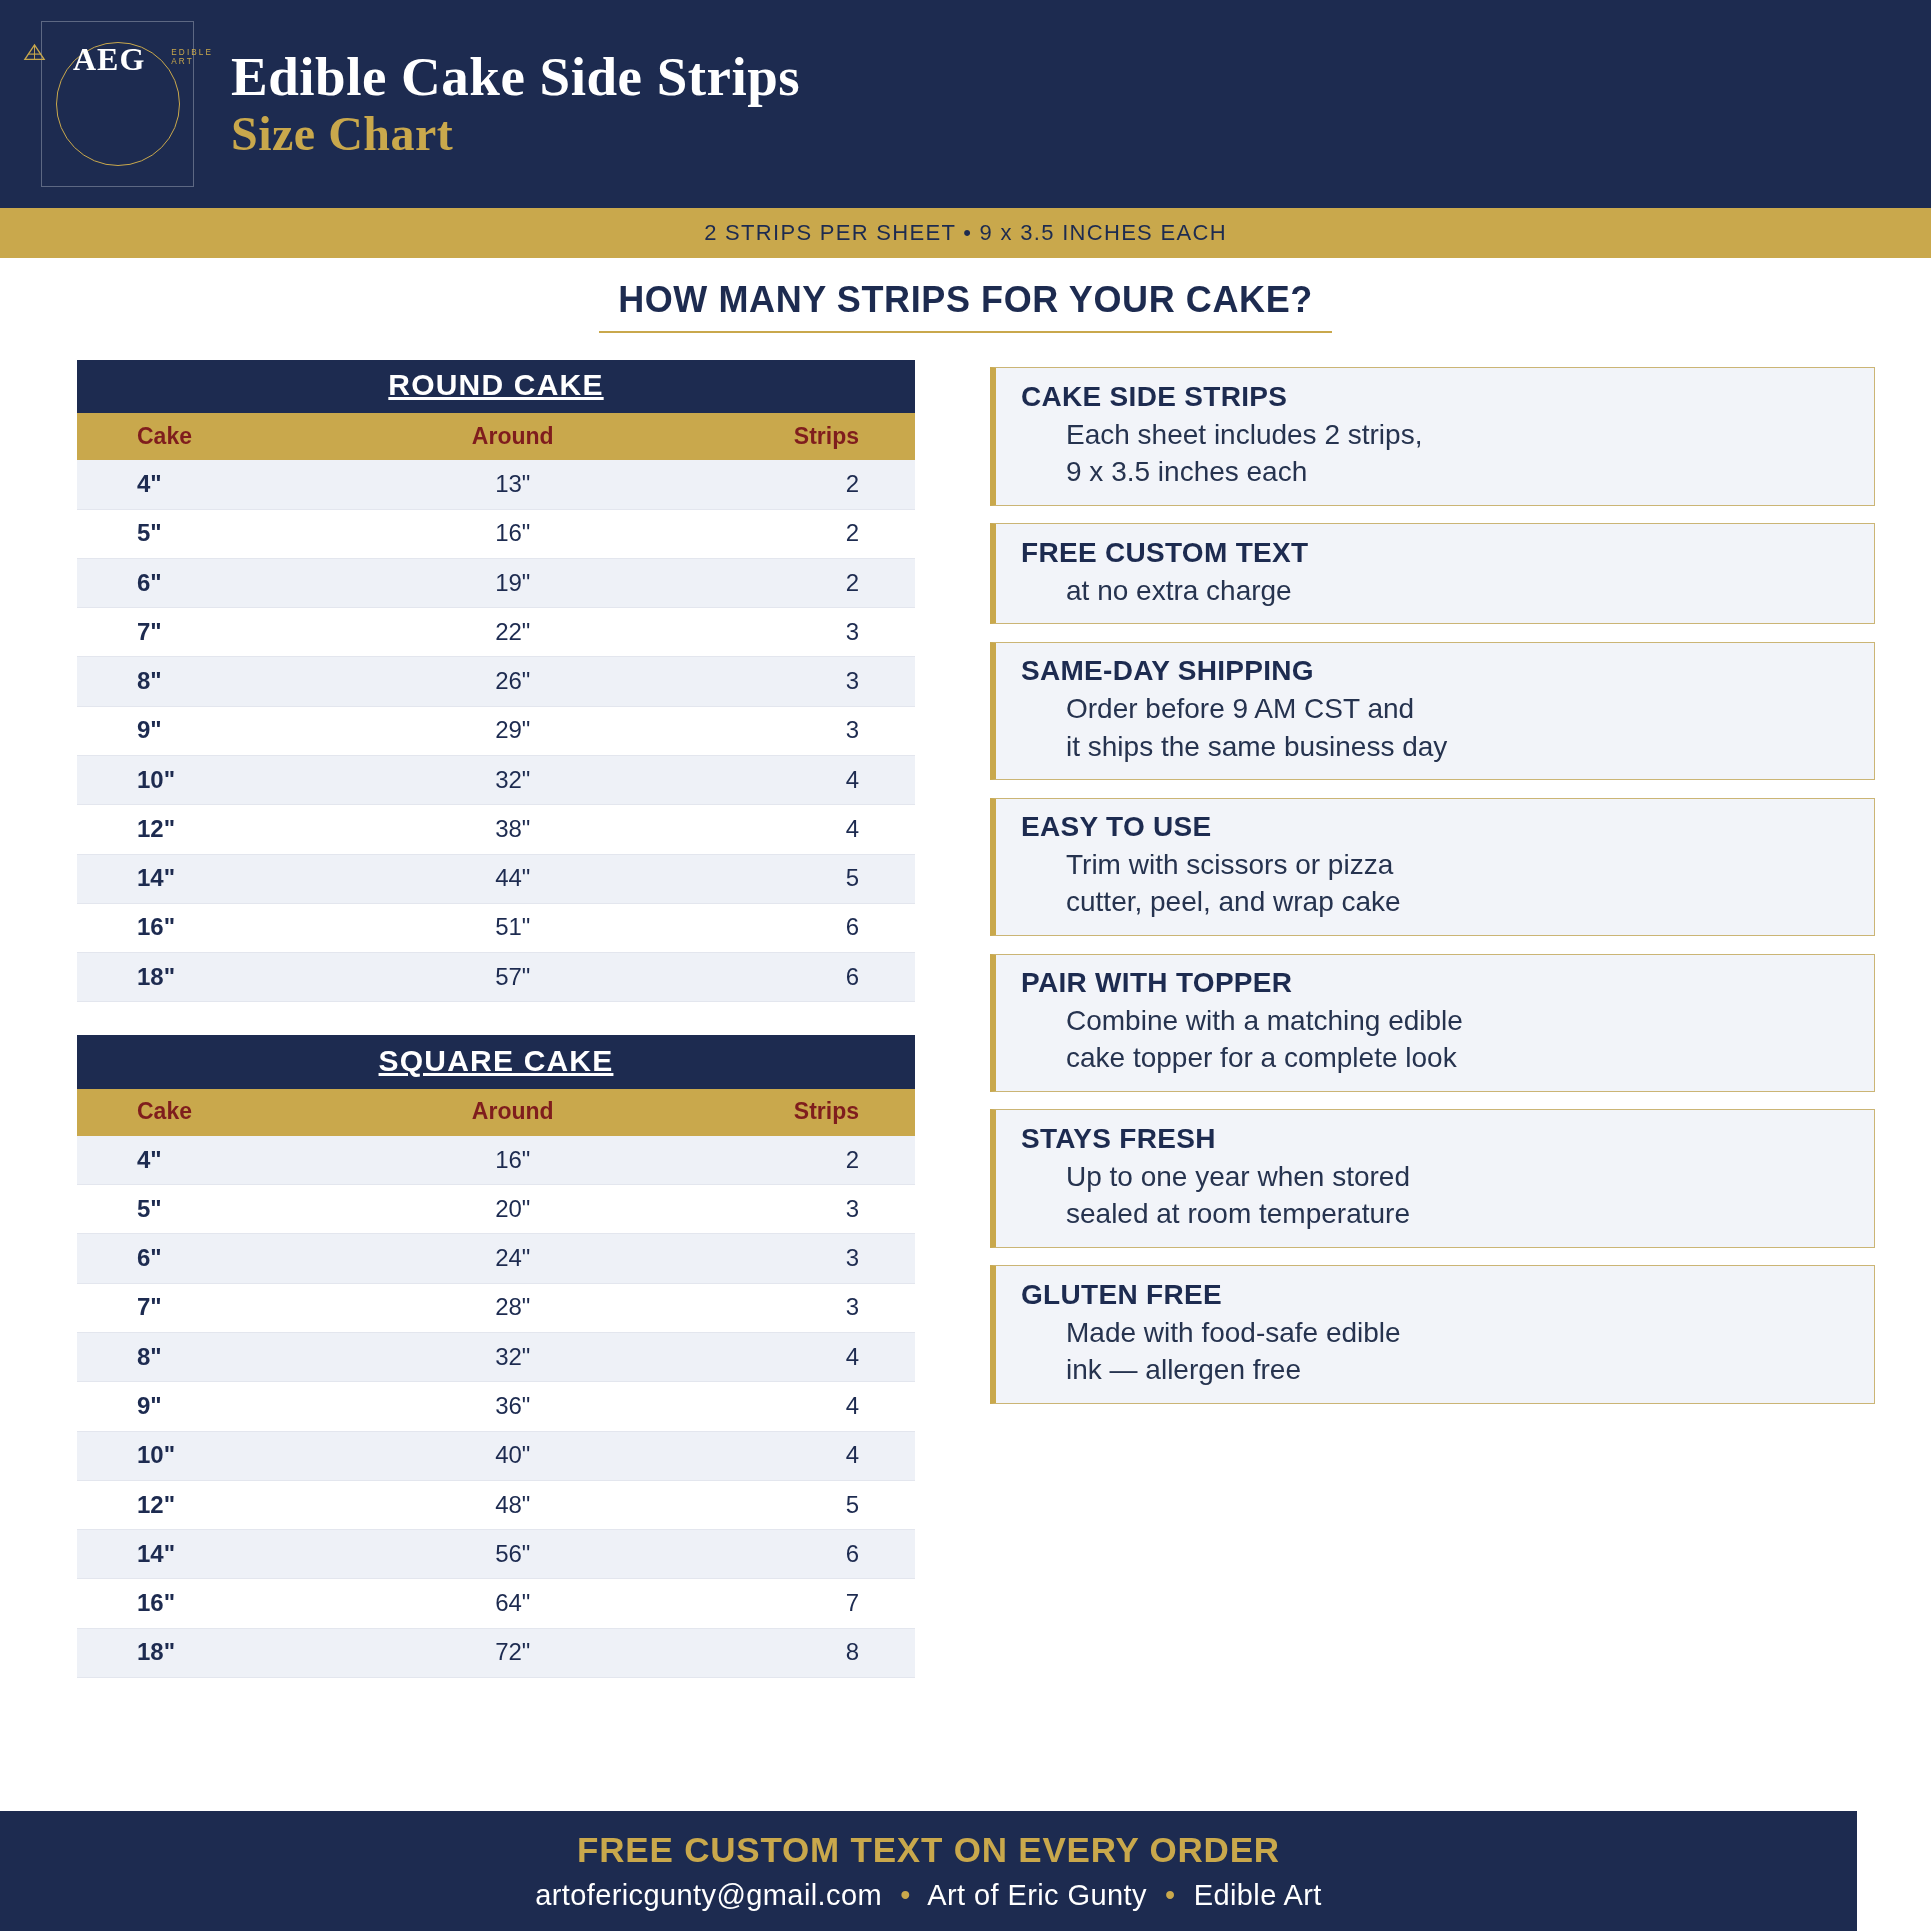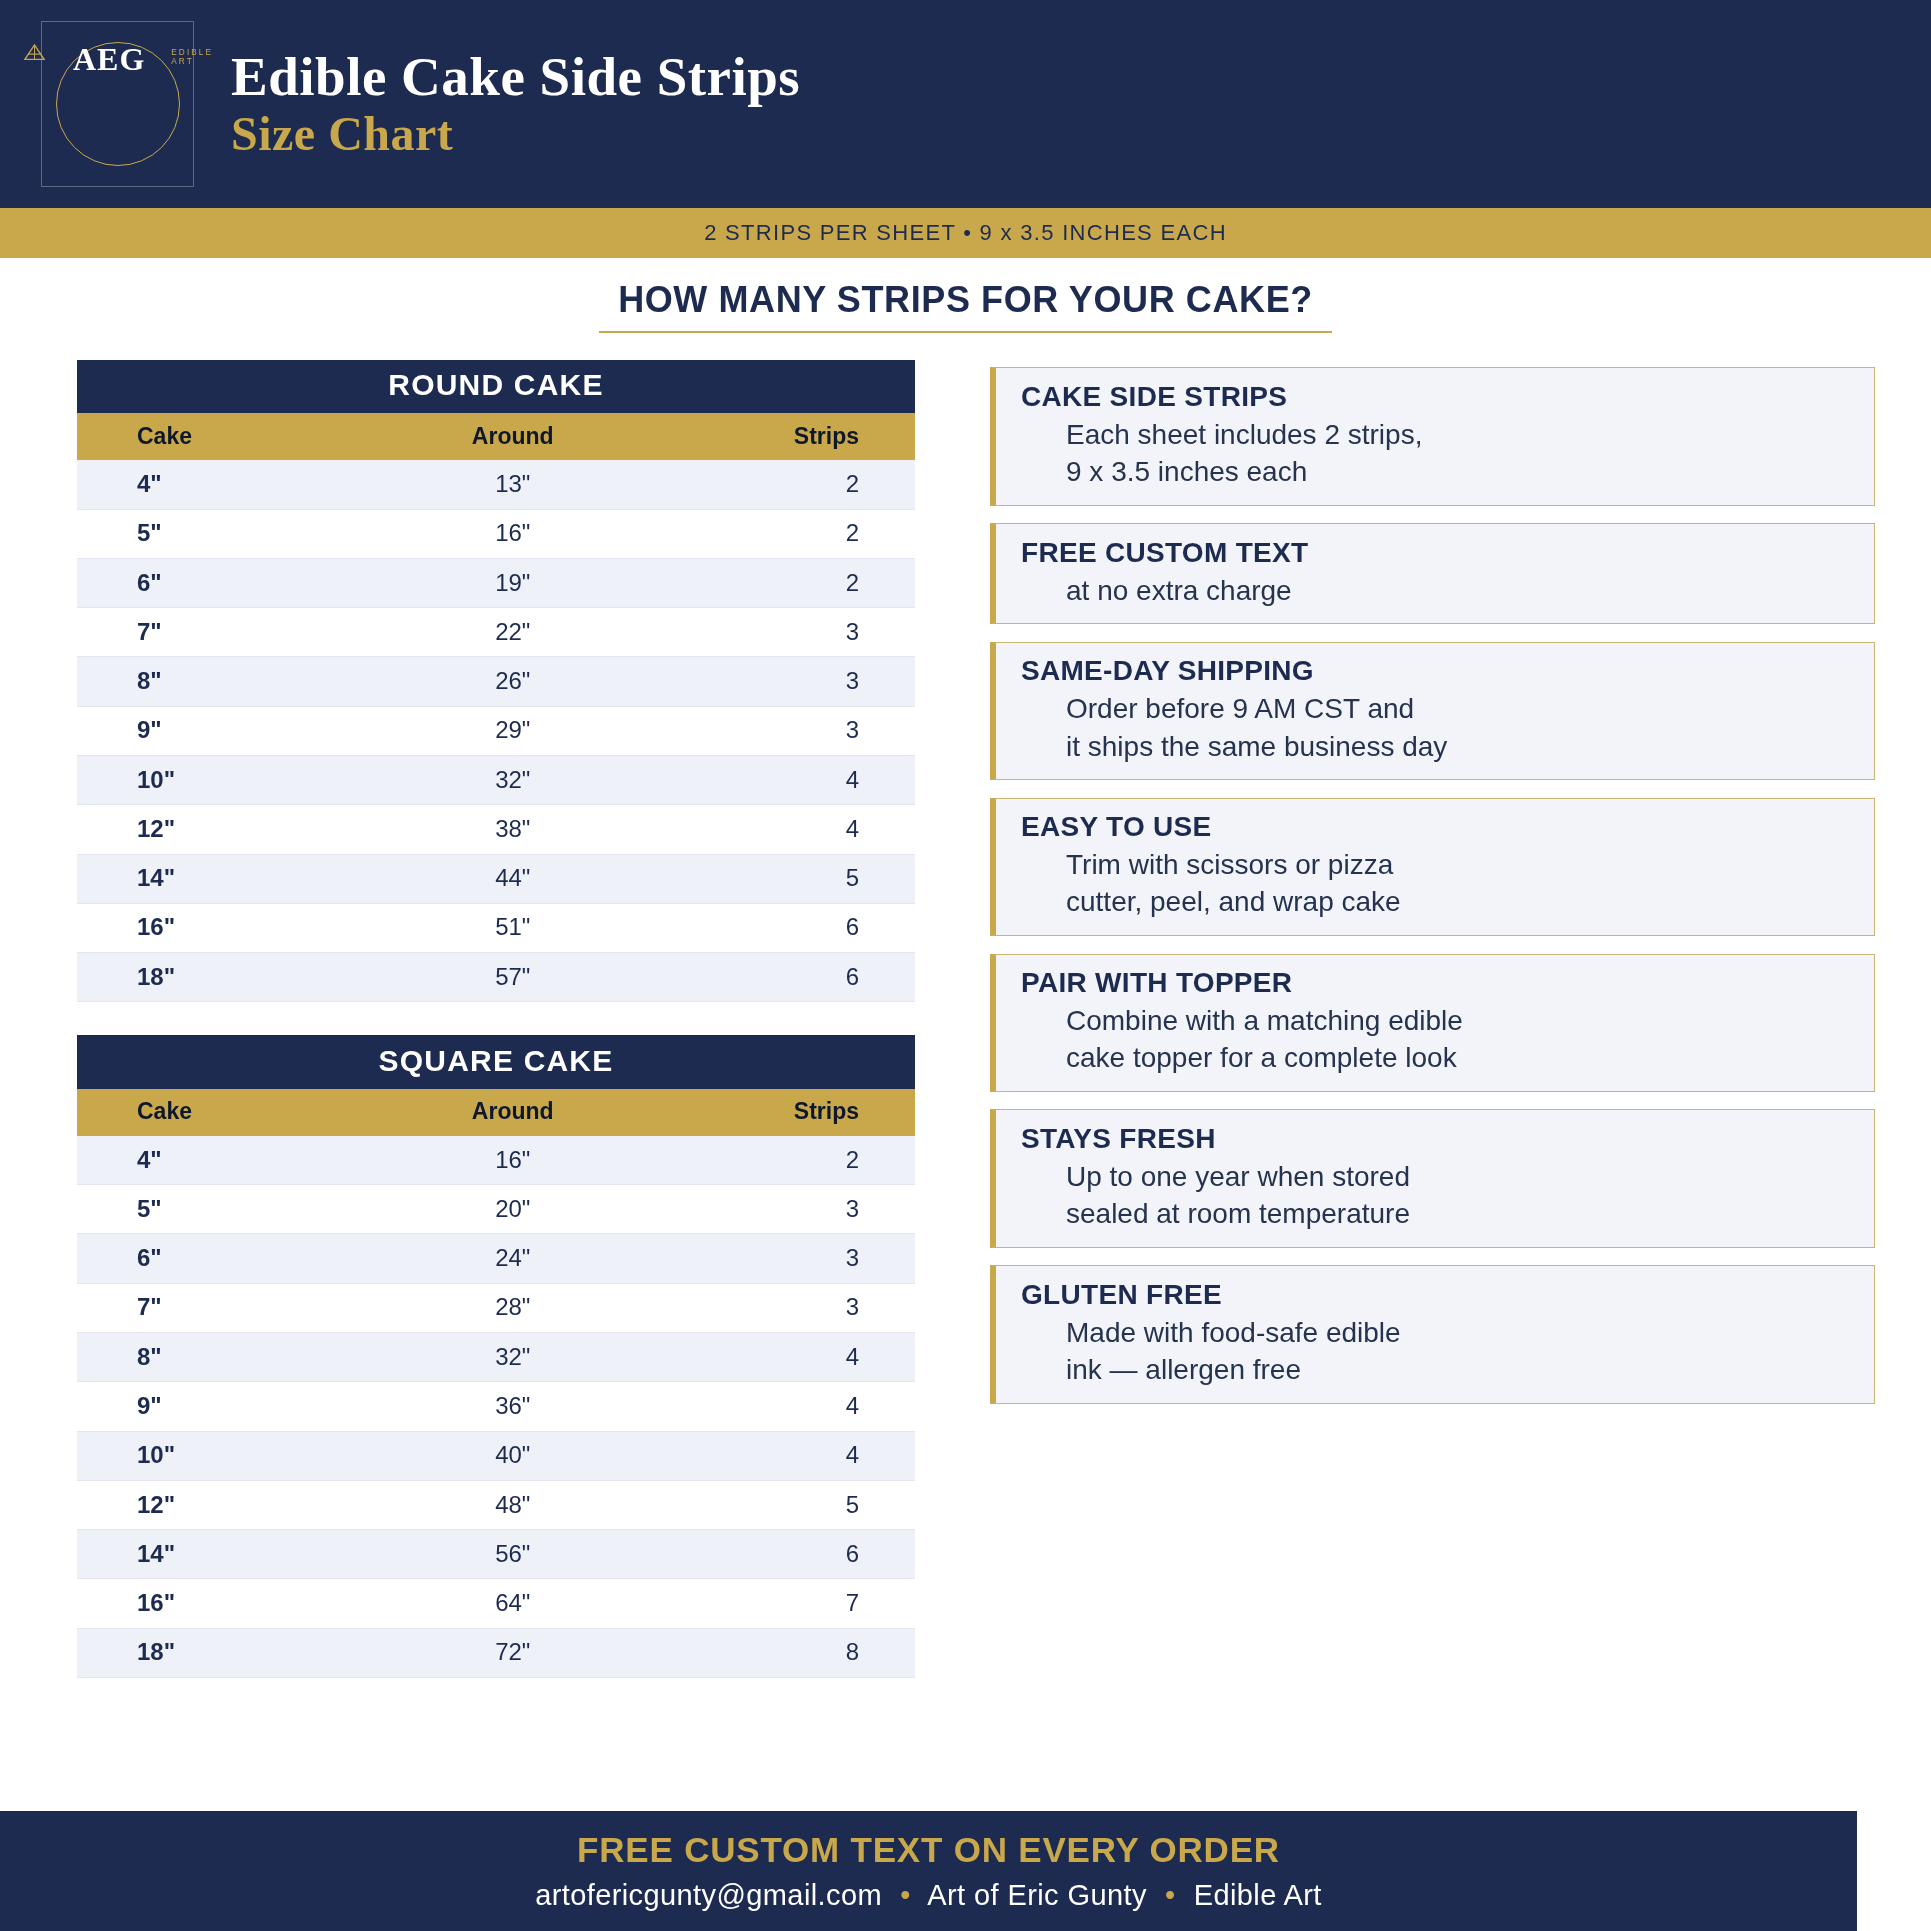--- a/index.html
+++ b/index.html
@@ -127,25 +127,26 @@
 
   
   .table-title {
     background: #1d2b50;
     color: #ffffff;
     font-size: 30px;
     font-weight: bold;
     letter-spacing: 1.2px;
     text-align: center;
     padding: 8.7px 0 10.6px 0;
+    text-decoration: underline;
   }
   table { width: 100%; border-collapse: collapse; }
   thead th {
     background: #c9a84c;
-    color: #0f172a;
+    color: #7f1d1d;
     font-size: 23px;
     font-weight: bold;
     padding: 9.7px 0 10.6px 0;
   }
   thead th.c1 { text-align: left;   padding-left: 60px; width: 34%; }
   thead th.c2 { text-align: center;  width: 36%; }
   thead th.c3 { text-align: right;  padding-right: 56px; width: 30%; }
   tbody td {
     font-size: 24px;
     color: #1d2b50;

